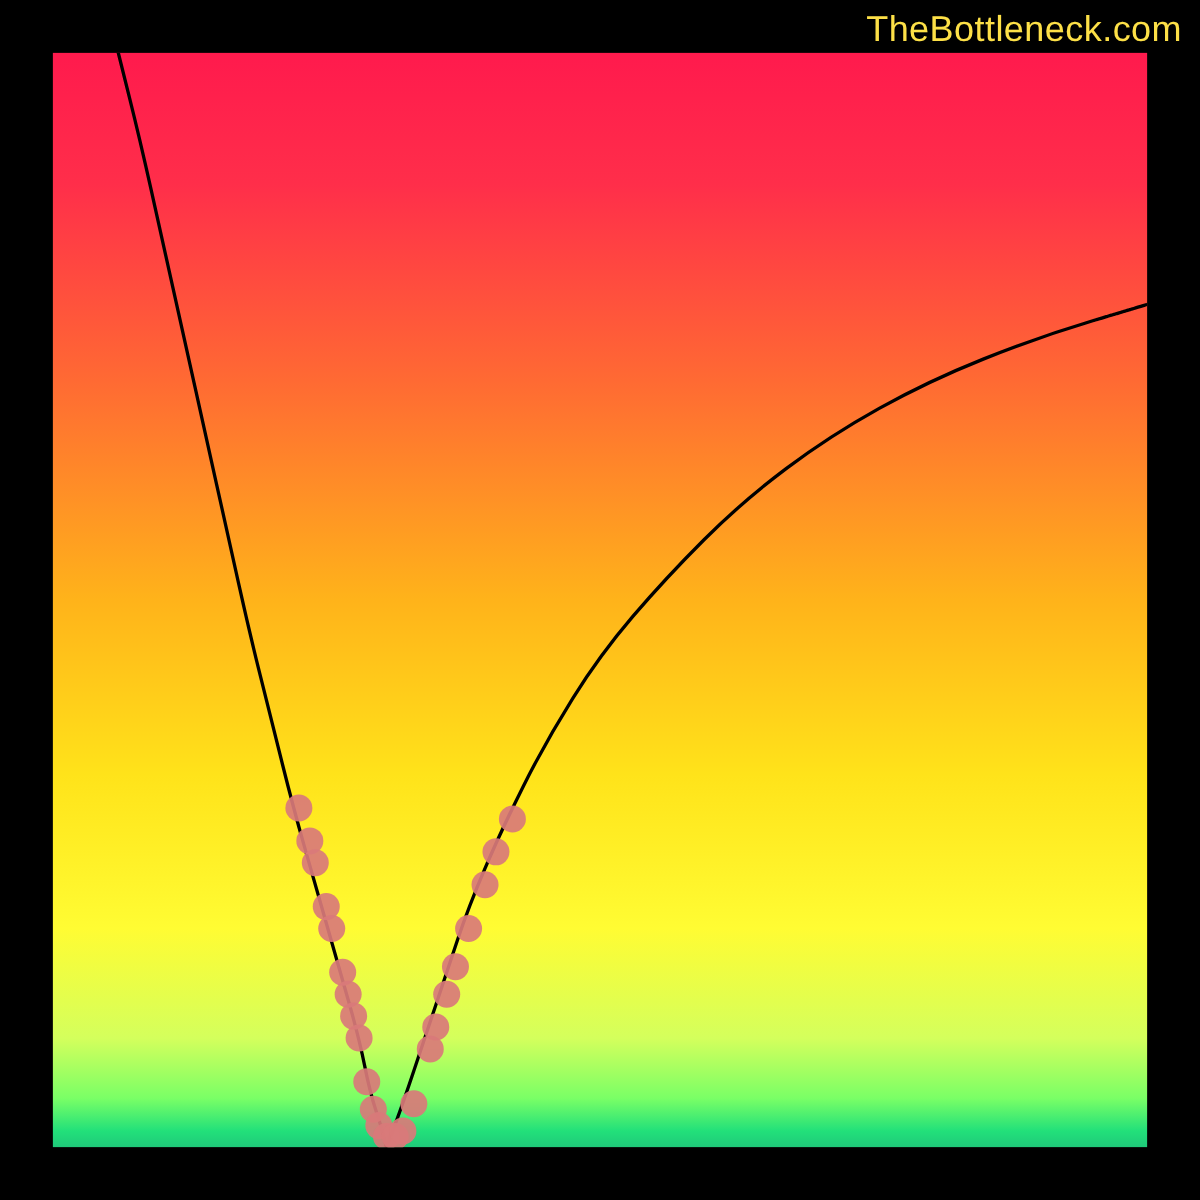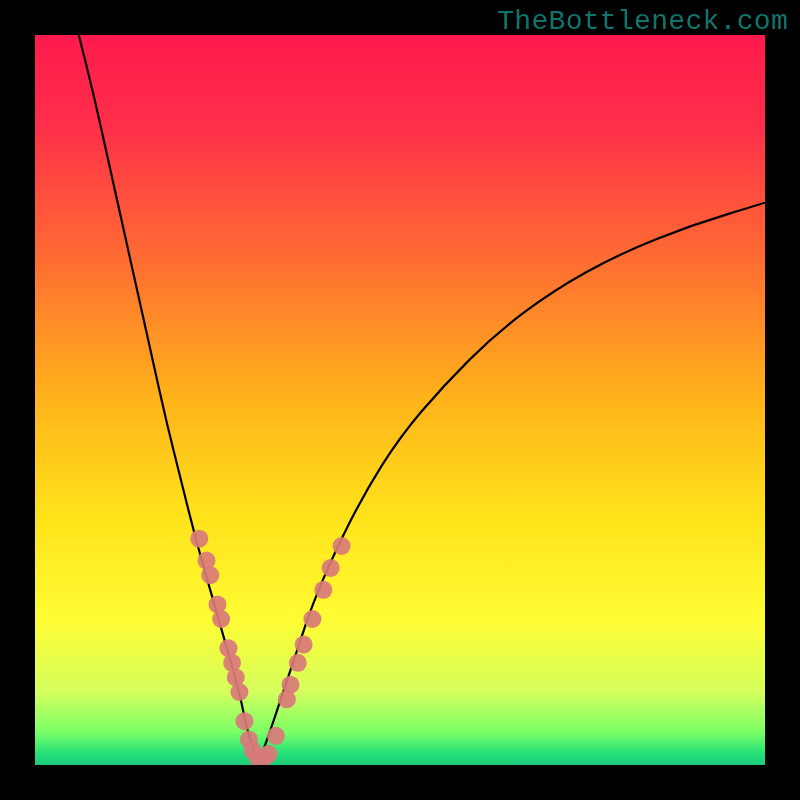--- a/index.html
+++ b/index.html
@@ -31,25 +31,24 @@
     position: absolute;
     top: 0;
     left: 0;
     width: 100%;
     height: 100%;
   }
   .watermark {
     position: absolute;
     top: 6px;
     right: 12px;
-    color: #0f766e;
-    font-size: 28px;
+    color: #fde047;
+    font-size: 24px;
     font-weight: 500;
     letter-spacing: 0.3px;
-    font-family: Liberation Mono, monospace;
   }
   svg.curves {
     position: absolute;
     top: 0;
     left: 0;
   }
 </style>
 </head>
 <body>
 

